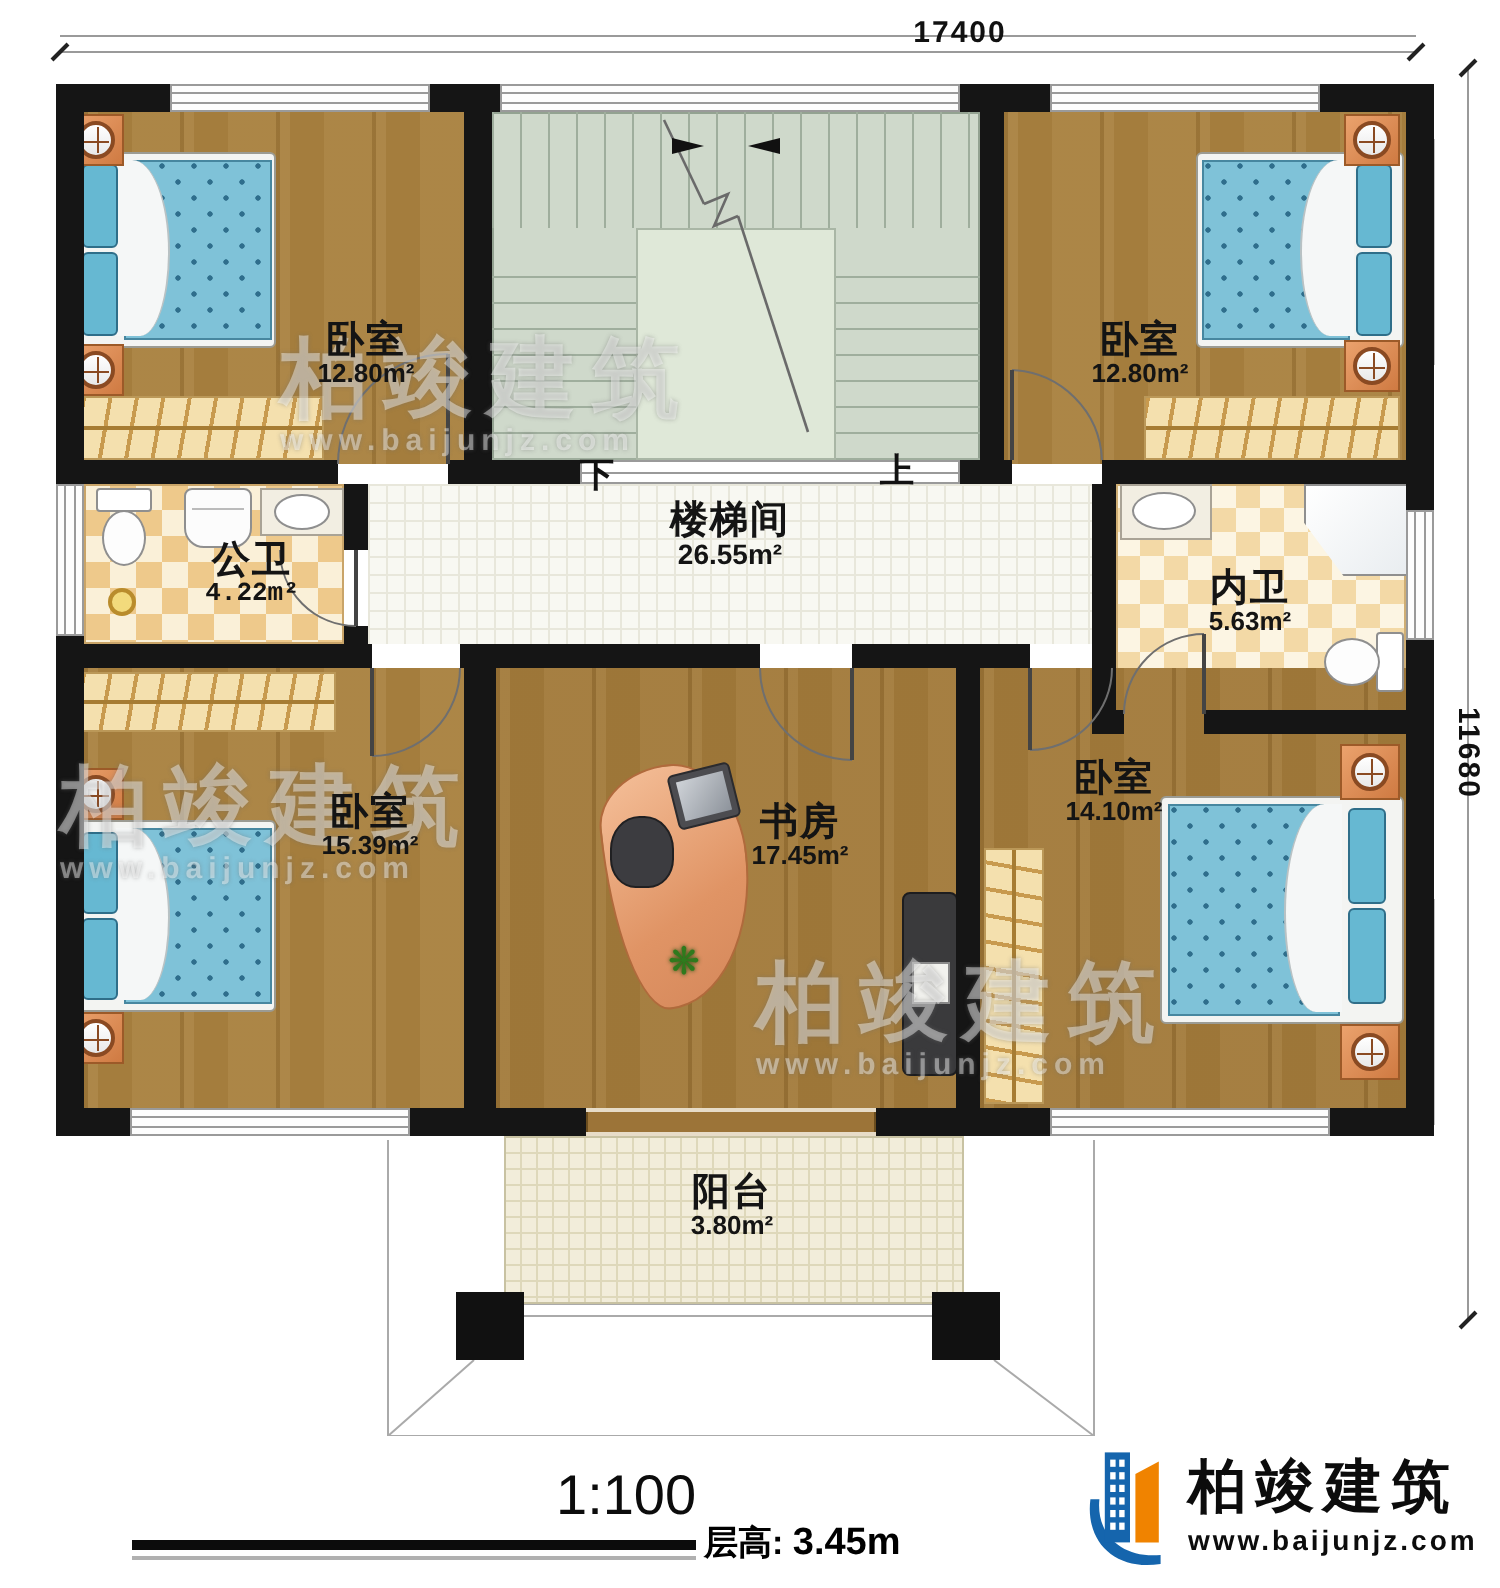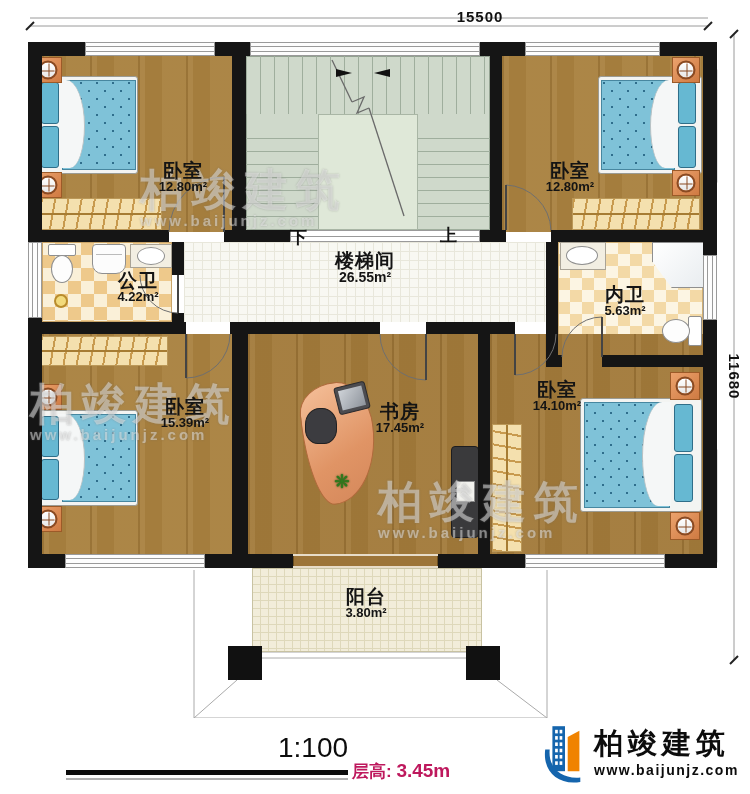--- a/index.html
+++ b/index.html
@@ -74,21 +74,21 @@
   .wm{position:absolute;pointer-events:none;color:rgba(255,255,255,0.42);text-shadow:0 0 2px rgba(110,110,110,0.45);white-space:nowrap;}
   .wm .wm-t{font-size:44px;font-weight:bold;letter-spacing:8px;line-height:44px;}
   .wm .wm-u{font-size:15px;font-weight:bold;letter-spacing:3px;line-height:18px;}
   
   .bar{position:absolute;left:0;top:718px;width:750px;height:76px;background:#fff;}
   .bar .title{position:absolute;left:66px;top:4px;font-size:38px;font-weight:bold;color:#0c0c0c;letter-spacing:2px;}
   .bar .ul1{position:absolute;left:66px;top:52px;width:282px;height:5px;background:#0c0c0c;}
   .bar .ul2{position:absolute;left:66px;top:60px;width:282px;height:2px;background:#b0b0b0;}
   .bar .scale{position:absolute;left:278px;top:14px;font-size:28px;color:#0c0c0c;}
   .bar .row1{position:absolute;left:352px;top:10px;font-size:17px;font-weight:bold;color:#0c0c0c;}
-  .bar .row2{position:absolute;left:352px;top:42px;font-size:17px;font-weight:bold;color:#be185d;}
+  .bar .row2{position:absolute;left:352px;top:42px;font-size:17px;font-weight:bold;color:#000000;}
   .bar .val{font-size:19px;}
   .brand-name{position:absolute;left:594px;top:6px;font-size:29px;font-weight:bold;color:#0c0c0c;letter-spacing:5px;white-space:nowrap;}
   .brand-site{position:absolute;left:594px;top:44px;font-size:14px;font-weight:bold;color:#0c0c0c;letter-spacing:1.5px;white-space:nowrap;}
   svg{position:absolute;pointer-events:none;}
 </style>
 </head>
 <body>
 
 <svg width="750" height="794" viewBox="0 0 750 794" style="left:0;top:0;">
   <g stroke="#c2c2c2" fill="none" stroke-width="1">
@@ -109,21 +109,21 @@
     <line x1="734" y1="34" x2="734" y2="660"></line>
   </g>
   <g stroke="#222" stroke-width="2">
     <path d="M26,30 l8,-8"></path>
       <path d="M704,30 l8,-8"></path>
     <path d="M730,38 l8,-8"></path>
       <path d="M730,664 l8,-8"></path>
   </g>
 </svg>
 
-<div class="dim" style="left:430px;top:8px;width:100px;text-align:center;">15500</div>
+<div class="dim" style="left:430px;top:8px;width:100px;text-align:center;">17400</div>
 <div class="dim" style="left:694px;top:368px;width:80px;text-align:center;transform:rotate(90deg);">11680</div>
 
 <div class="wood" style="left:42px;top:56px;width:190px;height:176px;"></div>
 <div class="stair-room" style="left:246px;top:56px;width:244px;height:174px;"></div>
 <div class="treads-v" style="left:246px;top:56px;width:244px;height:58px;"></div>
 <div class="treads-h" style="left:246px;top:128px;width:72px;height:102px;"></div>
 <div class="treads-h" style="left:416px;top:128px;width:74px;height:102px;"></div>
 <div class="landing" style="left:318px;top:114px;width:98px;height:114px;"></div>
 <div class="wood" style="left:502px;top:56px;width:201px;height:176px;"></div>
 <div class="tile-bath1" style="left:42px;top:242px;width:130px;height:80px;"></div>
@@ -313,21 +313,21 @@
 </div>
 
 <div class="room-label" style="left:123px;top:162px;">
   <div class="rn">卧室</div>
     <div class="ra">12.80m²</div>
 </div>
 <div class="room-label" style="left:510px;top:162px;">
   <div class="rn">卧室</div>
     <div class="ra">12.80m²</div>
 </div>
-<div class="room-label" style="left:78px;top:272px;">
+<div class="room-label" style="left:66px;top:272px;font-family:Liberation Mono, monospace;">
   <div class="rn">公卫</div>
     <div class="ra">4.22m²</div>
 </div>
 <div class="room-label big" style="left:305px;top:252px;">
   <div class="rn">楼梯间</div>
     <div class="ra">26.55m²</div>
 </div>
 <div class="room-label" style="left:565px;top:286px;">
   <div class="rn">内卫</div>
     <div class="ra">5.63m²</div>

